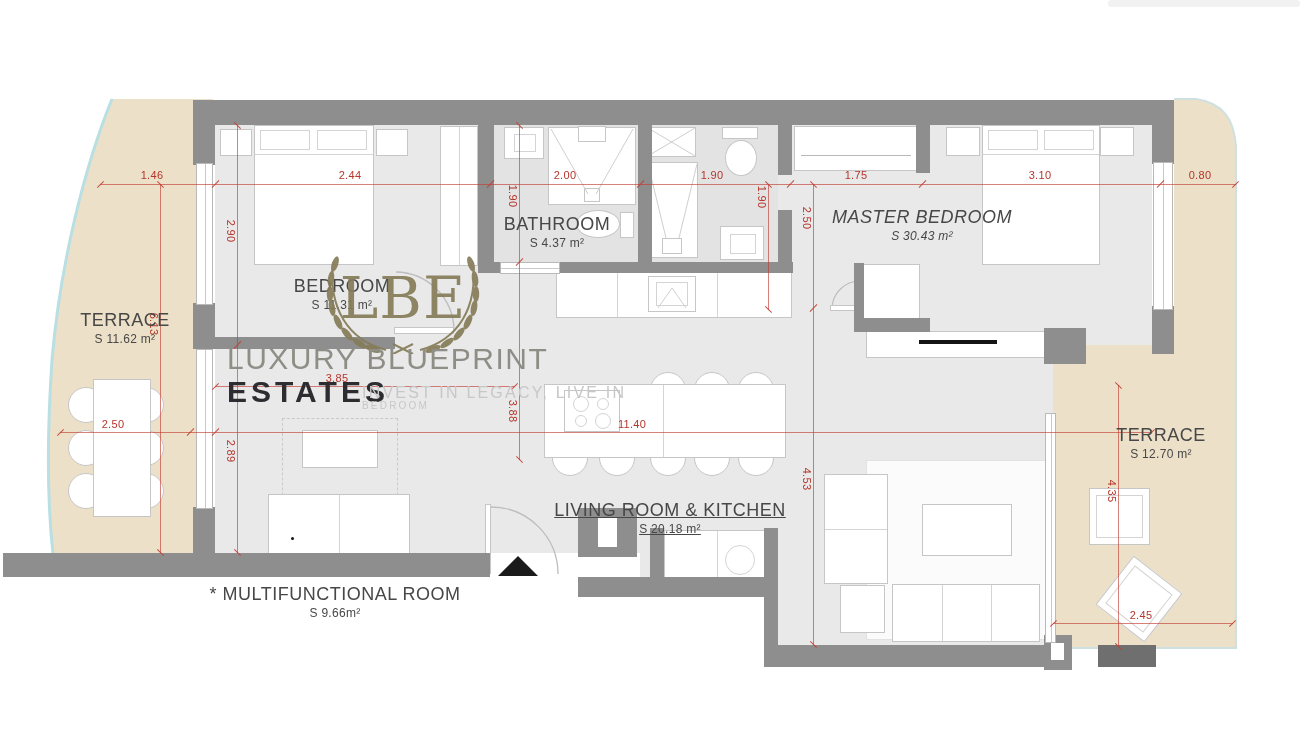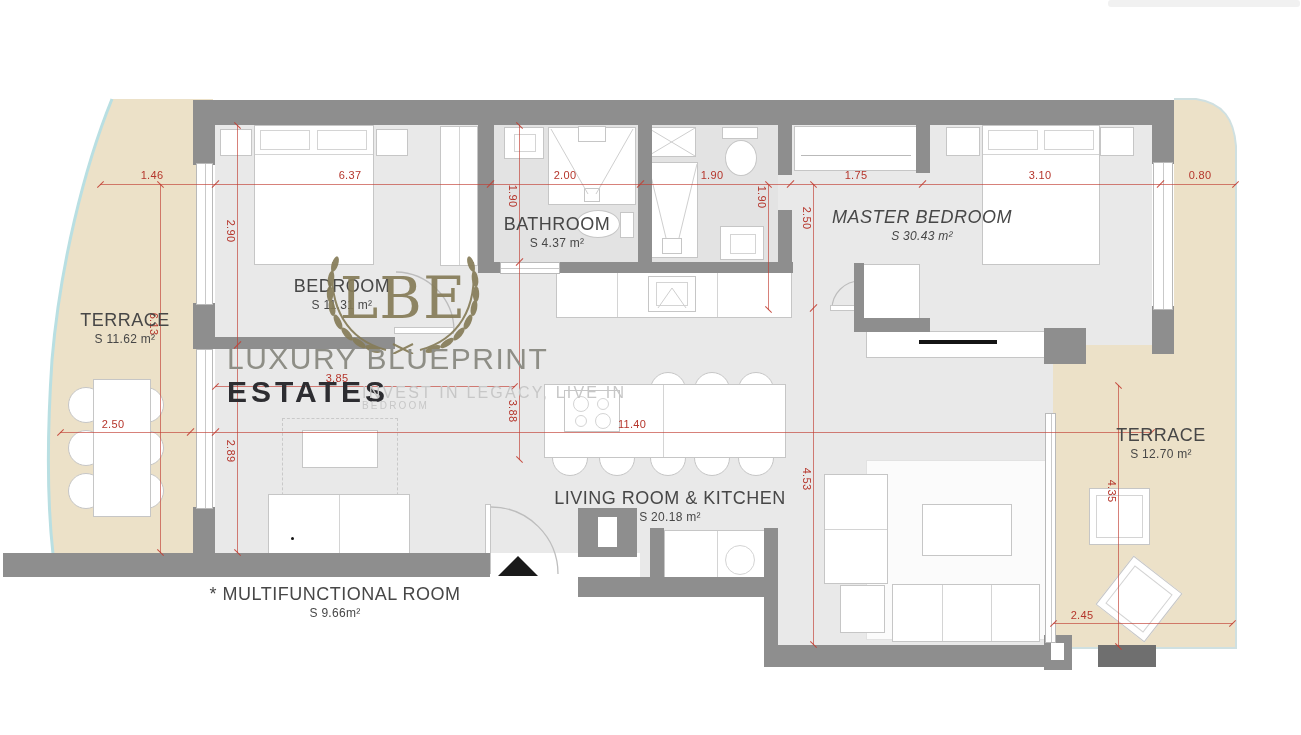--- a/index.html
+++ b/index.html
@@ -253,31 +253,31 @@
   <div class="tick" style="left:790px;top:179px;"></div>
   <div class="tick" style="left:922px;top:179px;"></div>
   <div class="tick" style="left:1160px;top:179px;"></div>
   <div class="tick" style="left:190px;top:427px;"></div>
   <div class="tick" style="left:215px;top:427px;"></div>
   <div class="tick" style="left:237px;top:340px;"></div>
   <div class="tick" style="left:813px;top:303px;"></div>
   <div class="tick" style="left:519px;top:257px;"></div>
 
   <div class="dlab" style="left:152px;top:169px;">1.46</div>
-  <div class="dlab" style="left:350px;top:169px;">6.37</div>
+  <div class="dlab" style="left:350px;top:169px;">2.44</div>
   <div class="dlab" style="left:565px;top:169px;">2.00</div>
   <div class="dlab" style="left:712px;top:169px;">1.90</div>
   <div class="dlab" style="left:856px;top:169px;">1.75</div>
   <div class="dlab" style="left:1040px;top:169px;">3.10</div>
   <div class="dlab" style="left:1200px;top:169px;">0.80</div>
 
   <div class="dlab" style="left:113px;top:418px;">2.50</div>
   <div class="dlab" style="left:632px;top:418px;">11.40</div>
   <div class="dlab" style="left:337px;top:372px;">3.85</div>
-  <div class="dlab" style="left:1082px;top:609px;">2.45</div>
+  <div class="dlab" style="left:1141px;top:609px;">2.45</div>
 
   <div class="dlabv" style="left:231px;top:231px;">2.90</div>
   <div class="dlabv" style="left:154px;top:324px;">6.13</div>
   <div class="dlabv" style="left:231px;top:451px;">2.89</div>
   <div class="dlabv" style="left:513px;top:196px;">1.90</div>
   <div class="dlabv" style="left:513px;top:411px;">3.88</div>
   <div class="dlabv" style="left:762px;top:197px;">1.90</div>
   <div class="dlabv" style="left:807px;top:218px;">2.50</div>
   <div class="dlabv" style="left:807px;top:479px;">4.53</div>
   <div class="dlabv" style="left:1112px;top:491px;">4.35</div>
@@ -291,21 +291,21 @@
     <div class="ar">S 11.31 m²</div>
   </div>
   <div class="room-label" style="left:557px;top:214px;">
     <div class="nm">BATHROOM</div>
     <div class="ar">S 4.37 m²</div>
   </div>
   <div class="room-label" style="left:922px;top:207px;font-style:italic;">
     <div class="nm">MASTER BEDROOM</div>
     <div class="ar">S 30.43 m²</div>
   </div>
-  <div class="room-label" style="left:670px;top:488px;">
+  <div class="room-label" style="left:670px;top:500px;text-decoration:underline;">
     <div class="nm">LIVING ROOM &amp; KITCHEN</div>
     <div class="ar">S 20.18 m²</div>
   </div>
   <div class="room-label" style="left:1161px;top:425px;">
     <div class="nm">TERRACE</div>
     <div class="ar">S 12.70 m²</div>
   </div>
   <div class="room-label" style="left:335px;top:584px;">
     <div class="nm">* MULTIFUNCTIONAL ROOM</div>
     <div class="ar">S 9.66m²</div>

